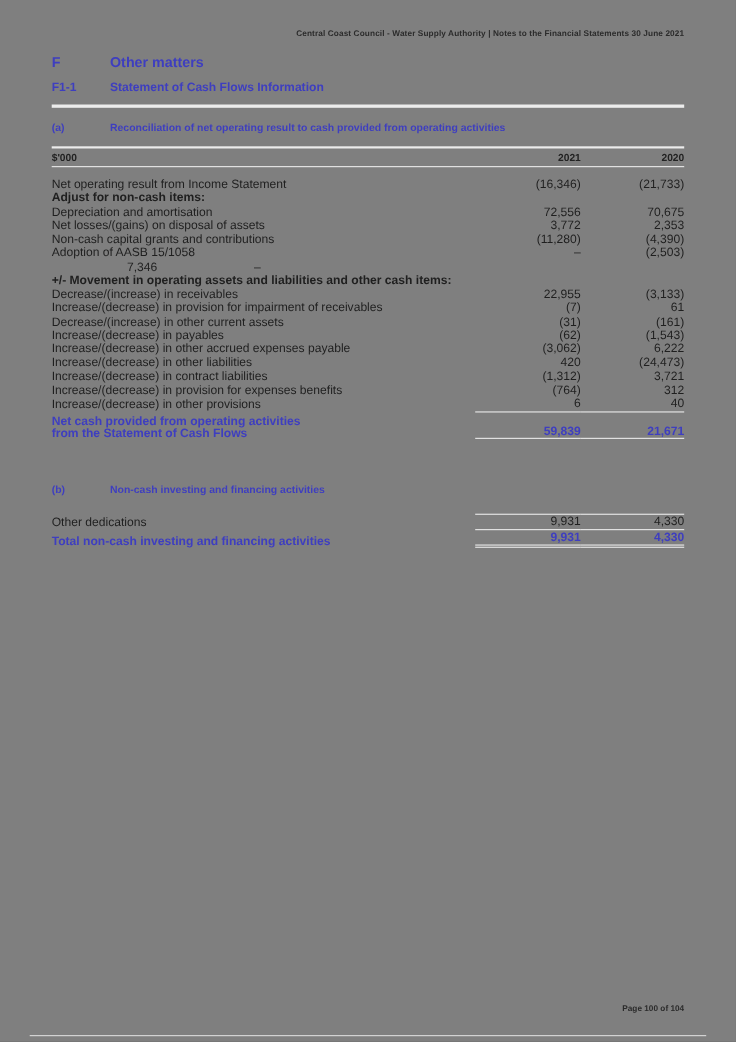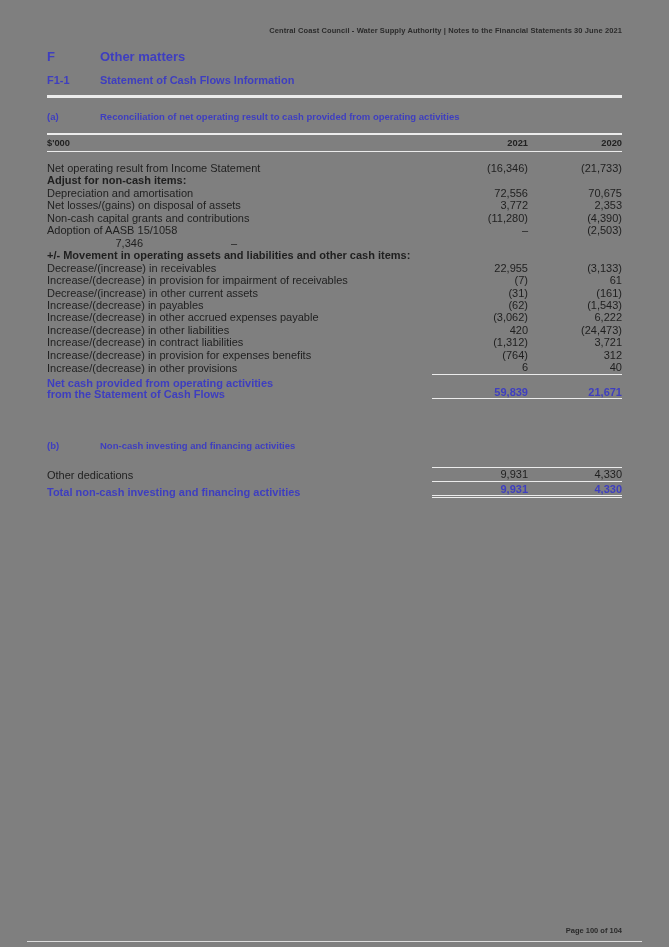--- a/index.html
+++ b/index.html
@@ -66,21 +66,21 @@
     border-top:1px solid #ececec; border-bottom:1px solid #ececec;
   }
   .trow.total-b {
     color:#3e3ec0; font-weight:bold; margin-top:1px;
   }
   .trow.total-b .c-num, .trow.total-b .c-num2 {
     border-bottom:3px double #ececec;
   }
 
   .footer {
-    position:absolute; right:47px; bottom:12px;
+    position:absolute; right:47px; bottom:26px;
     font-size:7.5px; font-weight:bold; color:#2b2b2b;
   }
   .bottom-rule {
     position:absolute; left:27px; right:27px; bottom:5px;
     height:1px; background:#dcdcdc;
   }
 </style>
 </head>
 <body>
 

